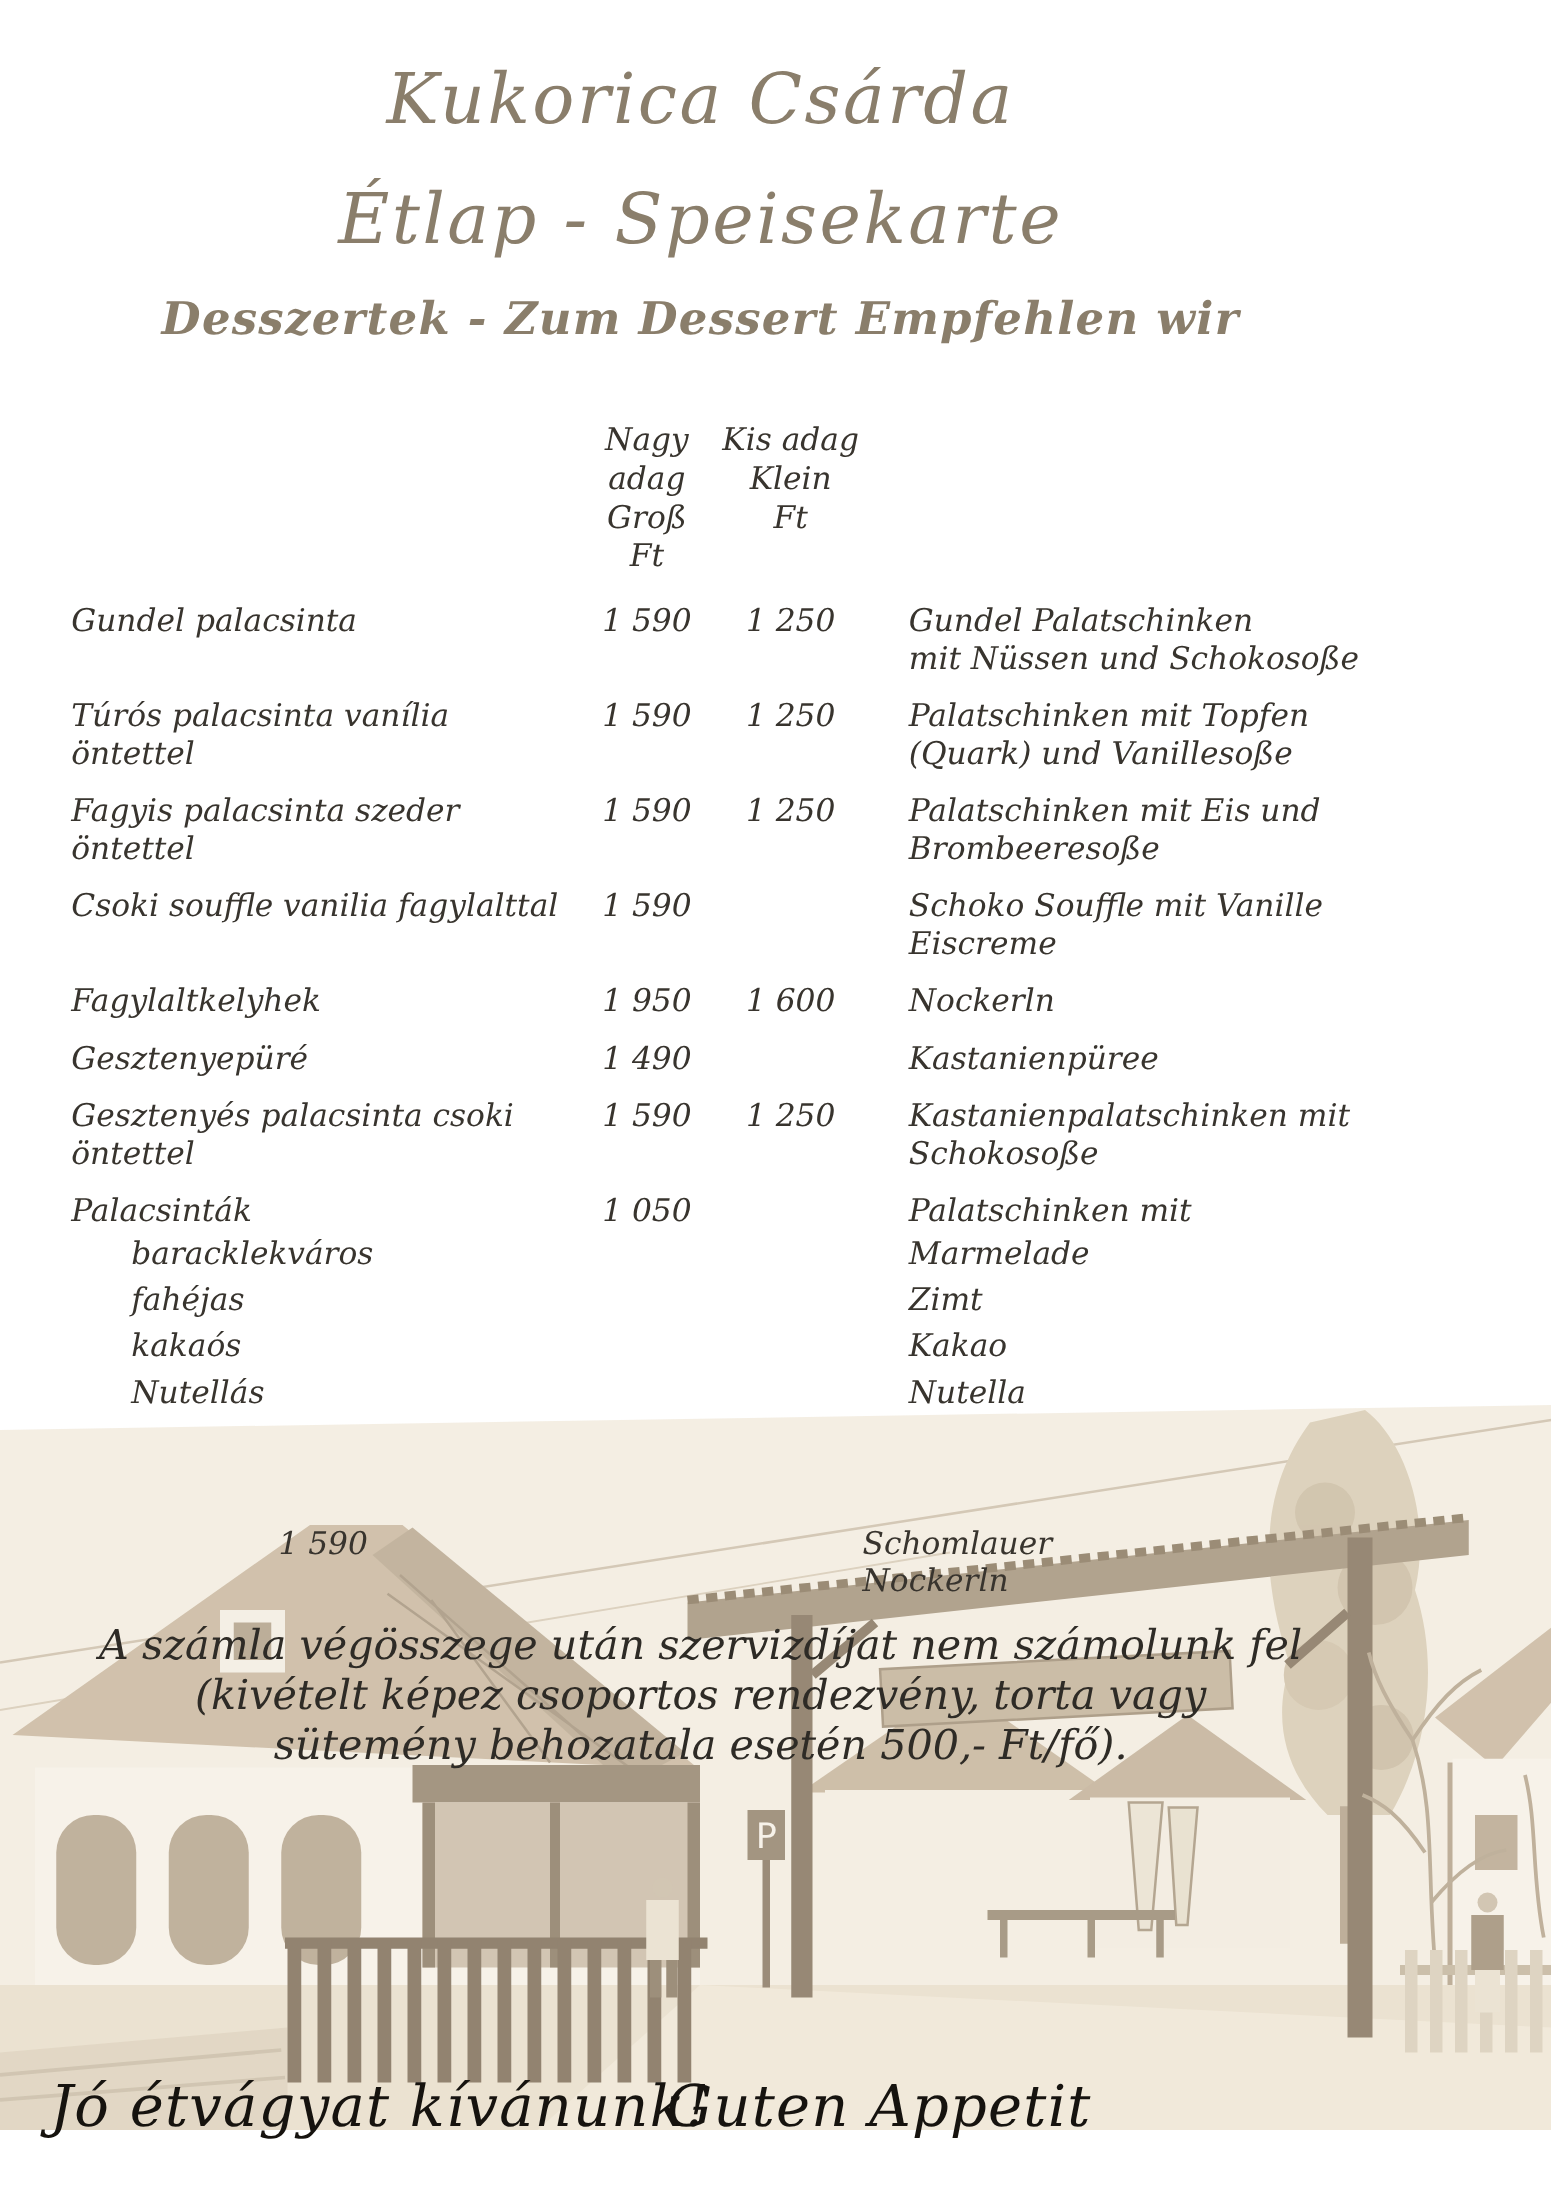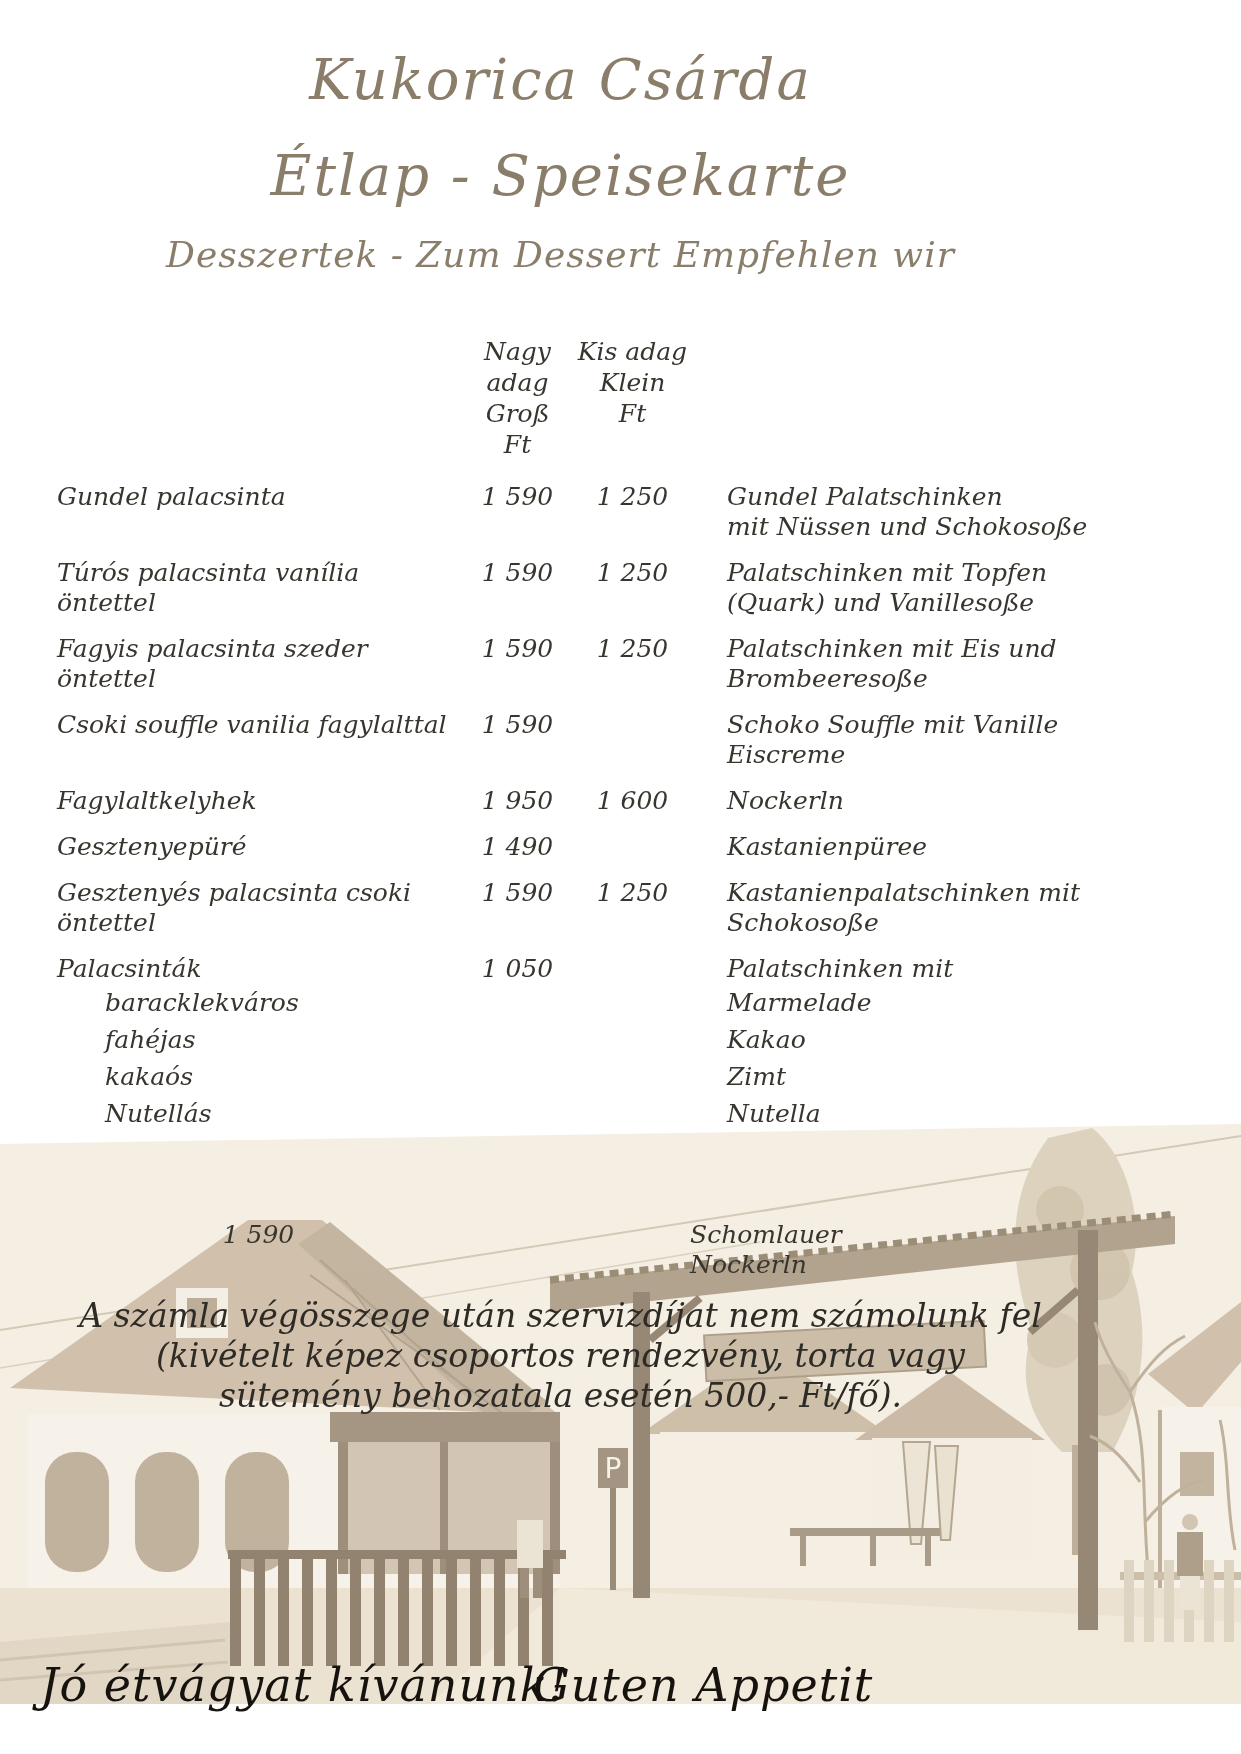--- a/index.html
+++ b/index.html
@@ -19,21 +19,21 @@
   .page-header{padding-top:38px;}
   .restaurant-name{
     font-size:56px;line-height:84px;font-weight:normal;margin:0;
     color:var(--heading-color);letter-spacing:2px;
   }
   .menu-title{
     font-size:56px;line-height:84px;font-weight:normal;margin:12px;
     color:var(--heading-color);letter-spacing:2px;
   }
   .section-title{
-    font-size:36px;line-height:46px;font-weight:normal;margin:14px 0 0 0;
+    font-size:36px;line-height:46px;font-weight:bold;margin:14px 0 0 0;
     color:var(--heading-color);letter-spacing:1px;
   }
   .menu-table{padding-left:57px;padding-right:10px;}
   .cols{display:grid;grid-template-columns:403px 115px 115px 37px 1fr;}
   .col-header{margin-top:58px;font-size:25px;line-height:31px;}
   .price-head{text-align:center;}
   .rows{margin-top:22px;}
   .menu-row{margin-bottom:16px;font-size:25px;line-height:30px;}
   .menu-row.has-subs{margin-bottom:88px;}
   .price{text-align:center;}
@@ -331,22 +331,22 @@
     </div>
     <div class="cell price large">1 050</div>
     <div class="cell price small"></div>
     <div class="cell spacer"></div>
     <div class="cell name-de">
       <div class="de-lines">
               <div>Palatschinken mit</div>
             </div>
       <div class="subs">
               <div class="sub-item de">Marmelade</div>
+              <div class="sub-item de">Zimt</div>
               <div class="sub-item de">Kakao</div>
-              <div class="sub-item de">Zimt</div>
               <div class="sub-item de">Nutella</div>
             </div>
     </div>
   </div>
 
   <div class="menu-row cols">
     <div class="cell price large">1 590</div>
     <div class="cell price small"></div>
     <div class="cell spacer"></div>
     <div class="cell name-de">

